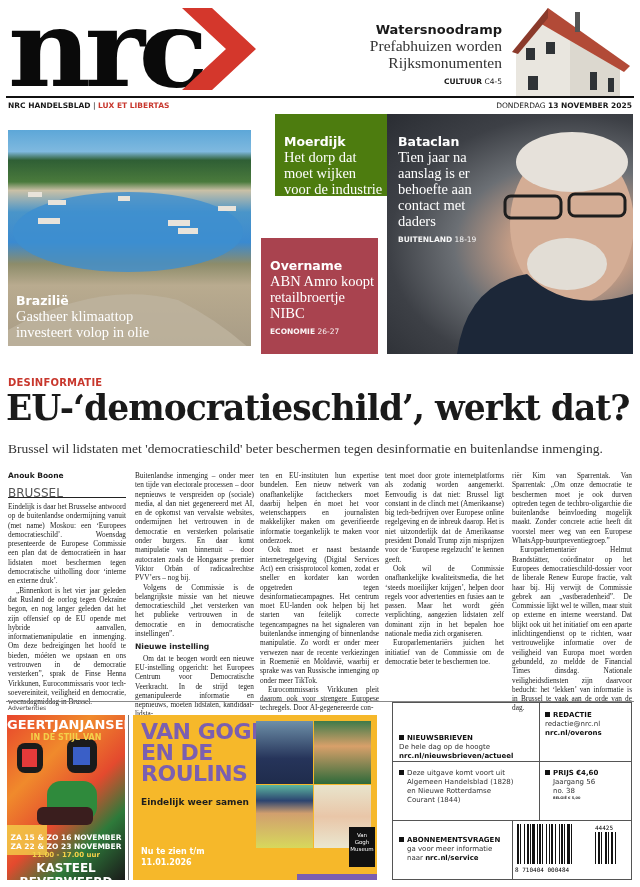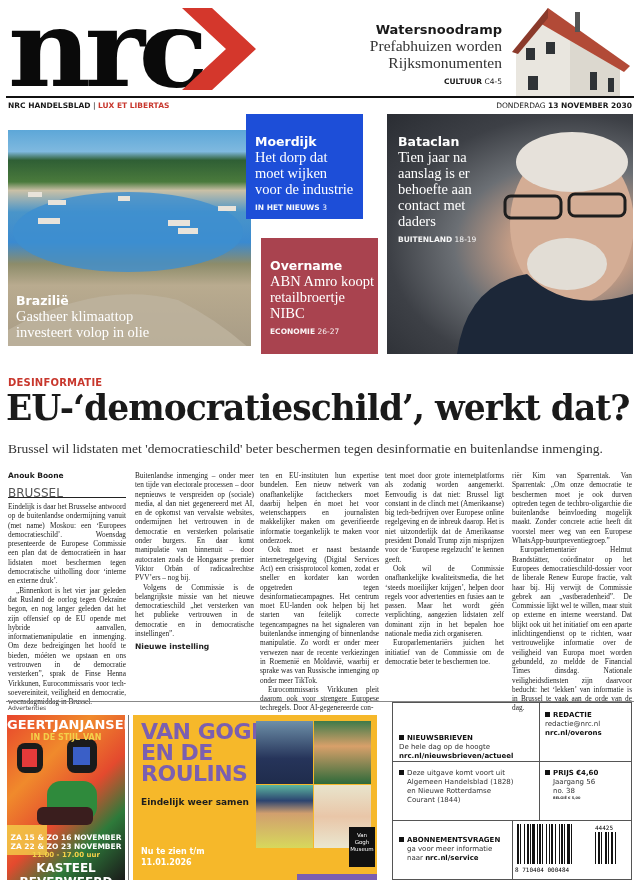--- a/index.html
+++ b/index.html
@@ -20,21 +20,21 @@
   .dateline { left: 8px; right: 8px; top: 101px; font-family: "DejaVu Sans", sans-serif; font-size: 7.5px; display: flex; justify-content: space-between; }
   .dateline .red { color: #c8372d; font-weight: 700; }
 
   
   .brazil { left: 8px; top: 130px; width: 243px; height: 216px; background: linear-gradient(180deg,#5da7d8 0%,#7fb9df 10%,#2f5f35 14%,#4a7a3c 24%,#c9c0a6 28%,#4a95c9 38%,#3a8ad0 52%,#8d8c6a 62%,#b9ab8f 72%,#a89c86 100%); overflow: hidden; }
   .cap { position: absolute; color: #fff; }
   .cap .k { font-family: "DejaVu Sans", sans-serif; font-weight: 700; font-size: 12.5px; line-height: 15px; }
   .cap .h { font-size: 14.5px; line-height: 16px; }
   .cap .s { font-family: "DejaVu Sans", sans-serif; font-size: 7.5px; margin-top: 6px; opacity: .95; }
   .cap .s b { font-weight: 800; }
-  .box-moerdijk { left: 246px; top: 114px; width: 117px; height: 105px; background: #1d4ed8; }
+  .box-moerdijk { left: 275px; top: 114px; width: 117px; height: 82px; background: #4d7c0f; }
   .box-overname { left: 261px; top: 238px; width: 117px; height: 116px; background: #a9434f; }
   .bataclan { left: 387px; top: 114px; width: 246px; height: 240px; background: radial-gradient(ellipse at 75% 55%, #d9b8a0 0%, #c79e86 22%, #6b6f74 45%, #3d4046 70%, #2a2d33 100%); overflow: hidden; }
 
   
   .kicker-main { left: 8px; top: 377px; font-family: "DejaVu Sans", sans-serif; font-weight: 700; font-size: 10px; color: #c8372d; letter-spacing: .2px; }
   .headline { left: 6px; top: 390px; font-family: "DejaVu Serif", serif; font-weight: 700; font-size: 34.5px; letter-spacing: -1px; line-height: 1.1; }
   .deck { left: 8px; top: 441px; font-size: 13.5px; color: #333; }
   .byline { left: 8px; top: 471px; font-family: "DejaVu Sans", sans-serif; font-size: 7.5px; font-weight: 700; }
   .place { left: 8px; top: 486px; font-family: "DejaVu Sans", sans-serif; font-size: 12px; color: #555; }
   .byline-rule { left: 8px; top: 497px; width: 118px; height: 1px; background: #222; }
@@ -98,21 +98,21 @@
 </svg>
 <div class="abs rule-top"></div>
 <div class="abs dateline">
   <span>
     <b>NRC HANDELSBLAD</b>
     <span>|</span>
     <span class="red">LUX ET LIBERTAS</span>
   </span>
   <span>
     <span>DONDERDAG</span>
-    <b>13 NOVEMBER 2030</b>
+    <b>13 NOVEMBER 2025</b>
   </span>
 </div>
 
 <div class="abs brazil">
   <svg width="243" height="240" style="position:absolute;left:0;top:0">
     <ellipse cx="120" cy="102" rx="115" ry="40" fill="#3d8fcf" opacity=".8"></ellipse>
     <g fill="#e8e3da">
         <rect x="20" y="62" width="14" height="5"></rect>
         <rect x="40" y="70" width="18" height="5"></rect>
         <rect x="110" y="66" width="12" height="5"></rect>
@@ -179,20 +179,21 @@
 <div class="abs byline-rule"></div>
 
 <div class="col c1">
     <p class="noindent">Eindelijk is daar het Brusselse antwoord op de buitenlandse ondermijning vanuit (met name) Moskou: een ‘Europees democratieschild’. Woensdag presenteerde de Europese Commissie een plan dat de democratieën in haar lidstaten moet beschermen tegen democratische uitholling door ‘interne en externe druk’.</p>
     <p>„Binnenkort is het vier jaar geleden dat Rusland de oorlog tegen Oekraïne begon, en nog langer geleden dat het zijn offensief op de EU opende met hybride aanvallen, informatiemanipulatie en inmenging. Om deze bedreigingen het hoofd te bieden, móéten we opstaan en ons vertrouwen in de democratie versterken”, sprak de Finse Henna Virkkunen, Eurocommissaris voor tech-soevereiniteit, veiligheid en democratie, woensdagmiddag in Brussel.</p>
   </div>
 <div class="col c2">
     <p class="noindent">Buitenlandse inmenging – onder meer ten tijde van electorale processen – door nepnieuws te verspreiden op (sociale) media, al dan niet gegenereerd met AI, en de opkomst van vervalste websites, ondermijnen het vertrouwen in de democratie en versterken polarisatie onder burgers. En daar komt manipulatie van binnenuit – door autocraten zoals de Hongaarse premier Viktor Orbán of radicaalrechtse PVV’ers – nog bij.</p>
     <p>Volgens de Commissie is de belangrijkste missie van het nieuwe democratieschild „het versterken van het publieke vertrouwen in de democratie en in democratische instellingen”.</p>
     <h4>Nieuwe instelling</h4>
+    <p>Om dat te beogen wordt een nieuwe EU-instelling opgericht: het Europees Centrum voor Democratische Veerkracht. In de strijd tegen gemanipuleerde informatie en nepnieuws, moeten lidstaten, kandidaat-lidsta-</p>
   </div>
 <div class="col c3">
     <p class="noindent">ten en EU-instituten hun expertise bundelen. Een nieuw netwerk van onafhankelijke factcheckers moet daarbij helpen én moet het voor wetenschappers en journalisten makkelijker maken om geverifieerde informatie toegankelijk te maken voor onderzoek.</p>
     <p>Ook moet er naast bestaande internetregelgeving (Digital Services Act) een crisisprotocol komen, zodat er sneller en kordater kan worden opgetreden tegen desinformatiecampagnes. Het centrum moet EU-landen ook helpen bij het starten van feitelijk correcte tegencampagnes na het signaleren van buitenlandse inmenging of binnenlandse manipulatie. Zo wordt er onder meer verwezen naar de recente verkiezingen in Roemenië en Moldavië, waarbij er sprake was van Russische inmenging op onder meer TikTok.</p>
     <p>Eurocommissaris Virkkunen pleit daarom ook voor strengere Europese techregels. Door AI-gegenereerde con-</p>
   </div>
 <div class="col c4">
     <p class="noindent">tent moet door grote internetplatforms als zodanig worden aangemerkt. Eenvoudig is dat niet: Brussel ligt constant in de clinch met (Amerikaanse) big tech-bedrijven over Europese online regelgeving en de inbreuk daarop. Het is niet uitzonderlijk dat de Amerikaanse president Donald Trump zijn misprijzen voor de ‘Europese regelzucht’ te kennen geeft.</p>
     <p>Ook wil de Commissie onafhankelijke kwaliteitsmedia, die het ‘steeds moeilijker krijgen’, helpen door regels voor advertenties en fusies aan te passen. Maar het wordt géén verplichting, aangezien lidstaten zelf dominant zijn in het bepalen hoe nationale media zich organiseren.</p>
     <p>Europarlementariërs juichen het initiatief van de Commissie om de democratie beter te beschermen toe.</p>

